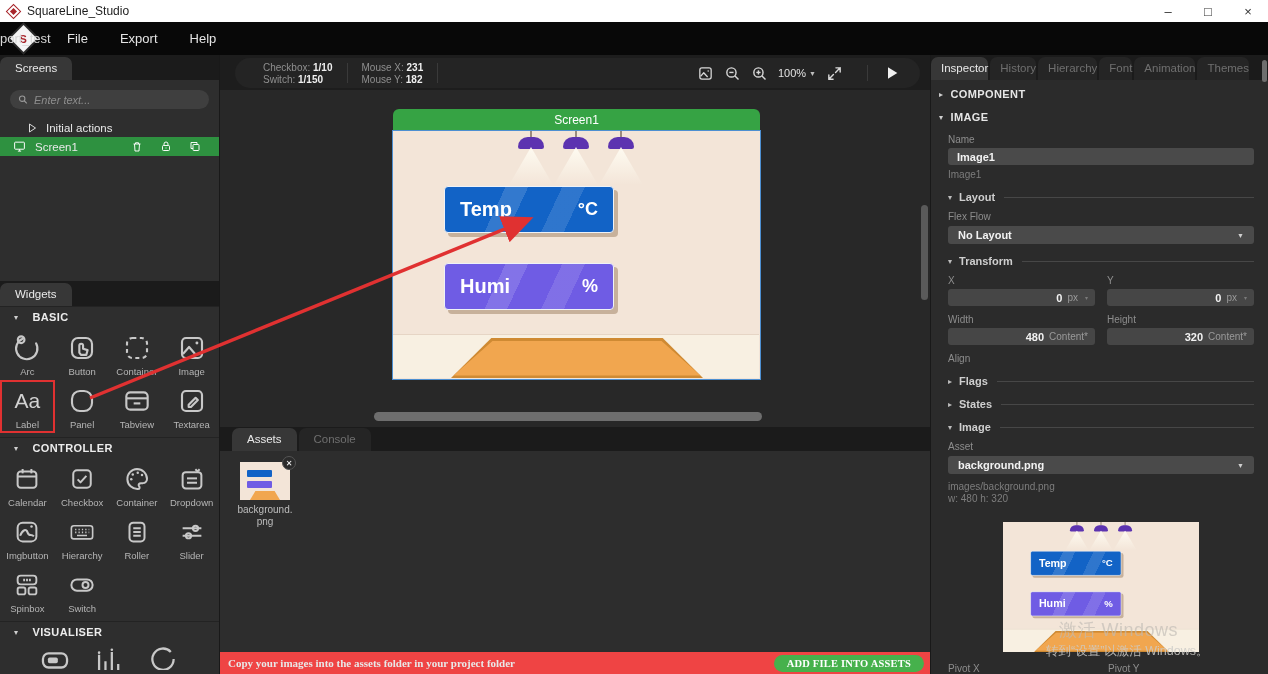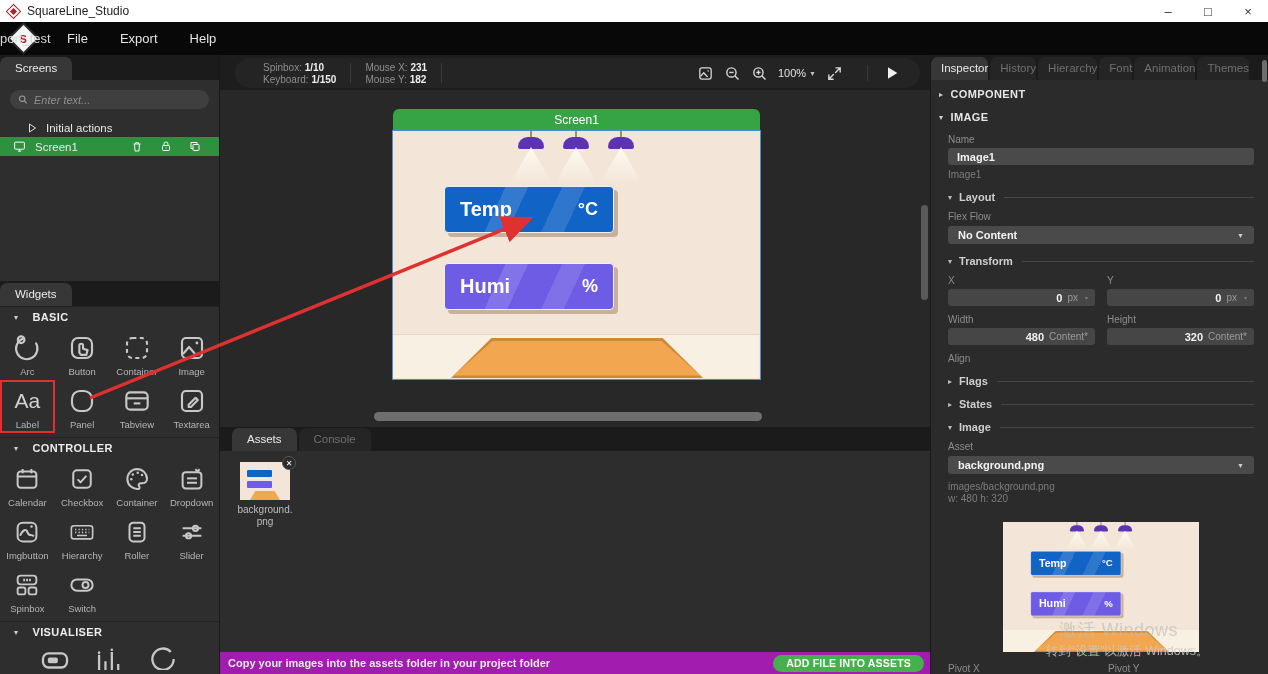--- a/index.html
+++ b/index.html
@@ -114,22 +114,22 @@
   .asset-item { position:absolute; left:17px; top:11px; width:56px; cursor:pointer; }
   .asset-thumb { position:relative; width:50px; height:38px; background:#f3e5d8; margin-left:3px; overflow:visible; }
   .asset-thumb .mini-btn { position:absolute; left:7px; width:25px; height:7px; border-radius:1px; }
   .asset-thumb .mini-table { position:absolute; bottom:0; left:10px; width:30px; height:9px;
     clip-path:polygon(18% 0,82% 0,100% 100%,0 100%); background:#f1a64f; }
   .asset-close { position:absolute; right:-6px; top:-6px; width:14px; height:14px; background:#2b2b2b;
     border:1px solid #555; border-radius:50%; color:#fff; font-size:8px; display:flex; align-items:center;
     justify-content:center; cursor:pointer; }
   .asset-name { margin-top:4px; font-size:10px; color:#bdbdbd; text-align:center; word-break:break-all; line-height:12px; }
 
-  .bottom-bar { position:absolute; left:0; bottom:0; width:100%; height:22px; background:#a21caf;
-    display:flex; align-items:center; padding:0 6px 0 8px; }
+  .bottom-bar { position:absolute; left:0; bottom:0; width:100%; height:22px; background:#ef4444;
+    display:flex; align-items:center; padding:0 6px 0 8px;font-family:Liberation Serif, serif; }
   .bottom-hint { color:#e8e8e8; font-size:11px; font-weight:bold; }
   .add-assets-btn { margin-left:auto; background:#46b14c; color:#fff; font-weight:bold; font-size:10.5px;
     border:none; border-radius:10px; height:17px; padding:0 13px; cursor:pointer; font-family:inherit; letter-spacing:.2px; }
 
   
   .right { position:absolute; top:55px; left:930px; width:338px; bottom:0; background:#2b2b2b; border-left:1px solid #191919; }
   .right .tabstrip .tab { padding:5px 0 6px 10px; }
   .ins-body { position:absolute; top:25px; left:0; width:100%; bottom:0; overflow:hidden; }
   .ins-sec { display:flex; align-items:center; color:#e6e6e6; font-weight:bold; font-size:11px;
     letter-spacing:.4px; padding-left:8px; height:18px; margin-top:5px; cursor:pointer; }
@@ -448,22 +448,22 @@
             </svg>
           </span>
       </div>
     </div>
   </div>
 
   <div class="center">
     <div class="toolbar-band">
       <div class="toolbar">
         <div class="tb-group">
-          <span class="tb-line"><span>Spinbox:</span> <b>1/10</b></span>
-          <span class="tb-line"><span>Keyboard:</span> <b>1/150</b></span>
+          <span class="tb-line"><span>Checkbox:</span> <b>1/10</b></span>
+          <span class="tb-line"><span>Switch:</span> <b>1/150</b></span>
         </div>
         <div class="tb-divider"></div>
         <div class="tb-group">
           <span class="tb-line"><span>Mouse X:</span> <b>231</b></span>
           <span class="tb-line"><span>Mouse Y:</span> <b>182</b></span>
         </div>
         <div class="tb-divider"></div>
         <div class="tb-icons">
           <span class="tb-icon">
               <svg class="sicon" width="17" height="17" viewBox="0 0 24 24" fill="none" stroke="#d8d8d8" stroke-width="1.8" stroke-linejoin="round">
@@ -592,21 +592,21 @@
           </div>
         <div class="ins-caption">Image1</div>
 
         <div class="sub-header">
           <span class="tri">▾</span>
           <span>Layout</span>
           <span class="hline"></span>
         </div>
         <div class="ins-label">Flex Flow</div>
         <div class="dropdown">
-          <span>No Content</span>
+          <span>No Layout</span>
           <span class="dd-caret">▼</span>
         </div>
 
         <div class="sub-header">
           <span class="tri">▾</span>
           <span>Transform</span>
           <span class="hline"></span>
         </div>
         <div class="two-col">
           <div>

